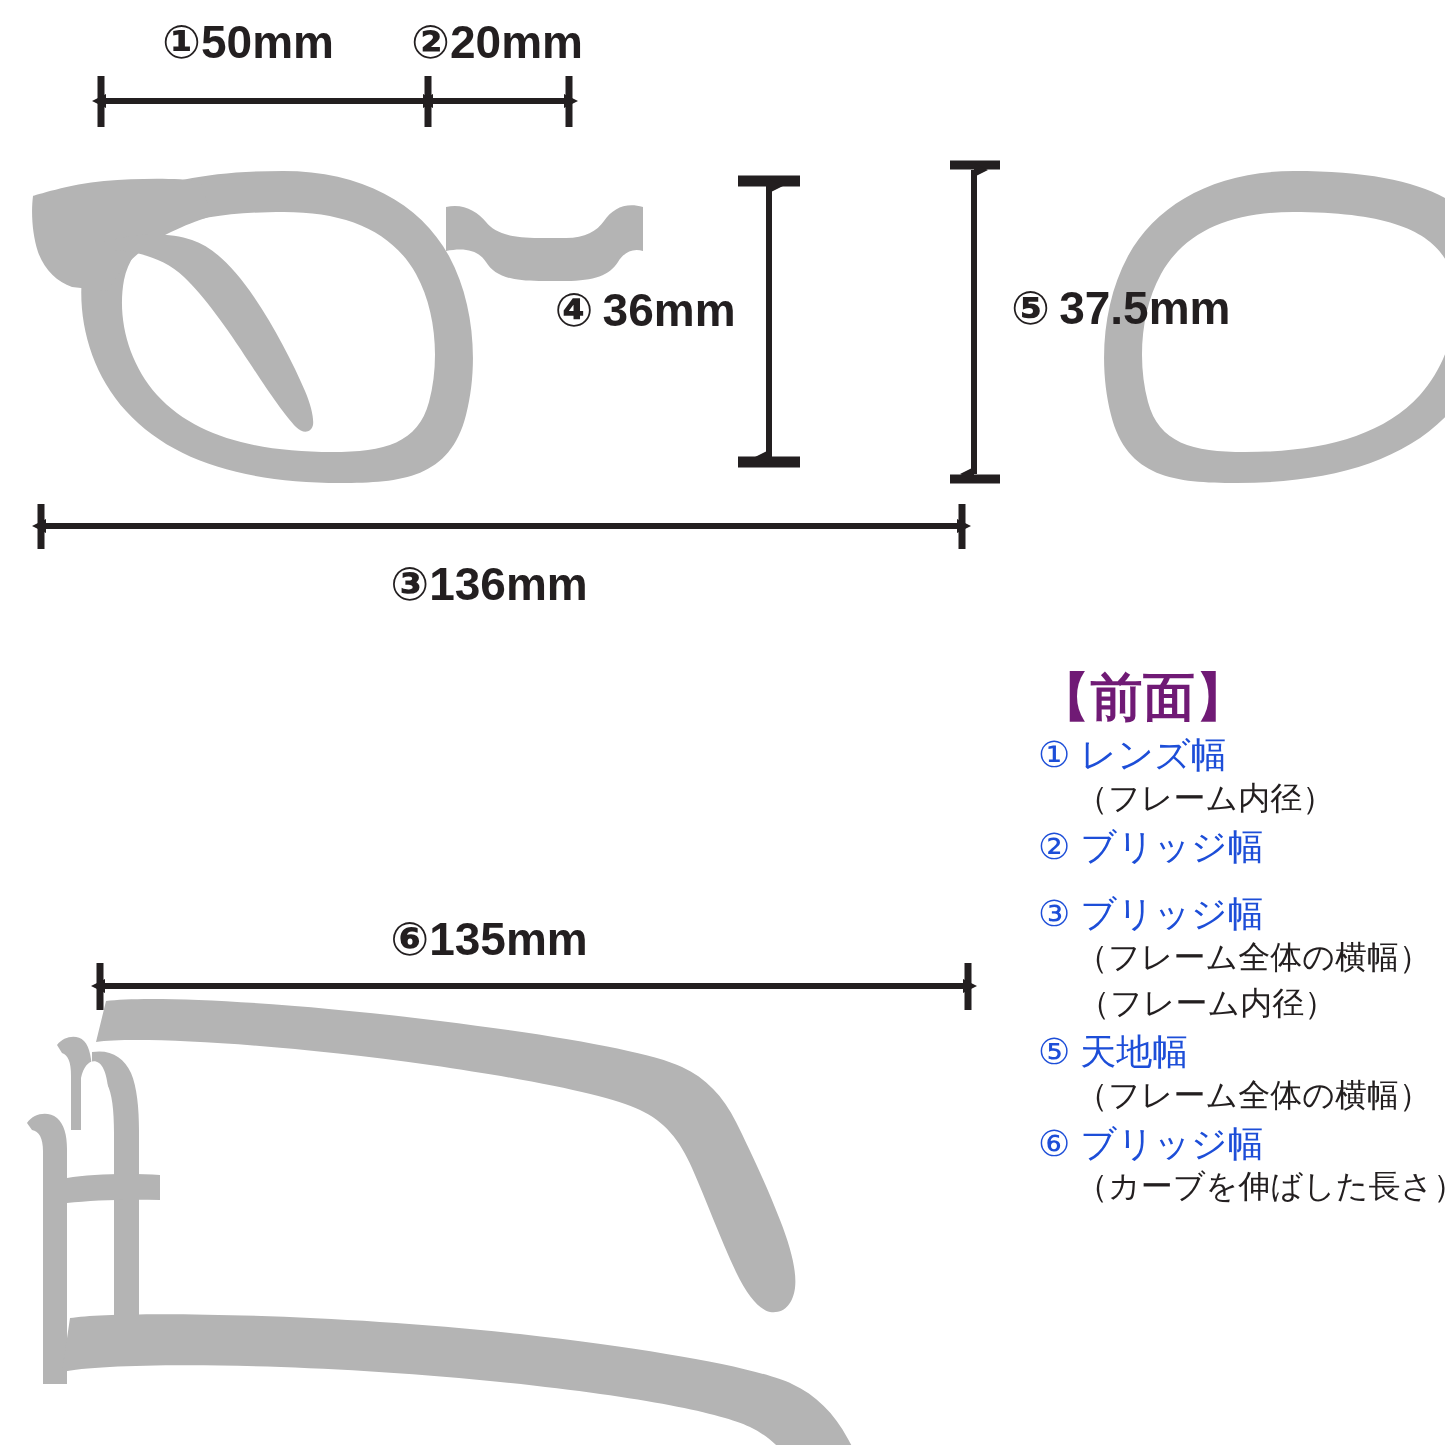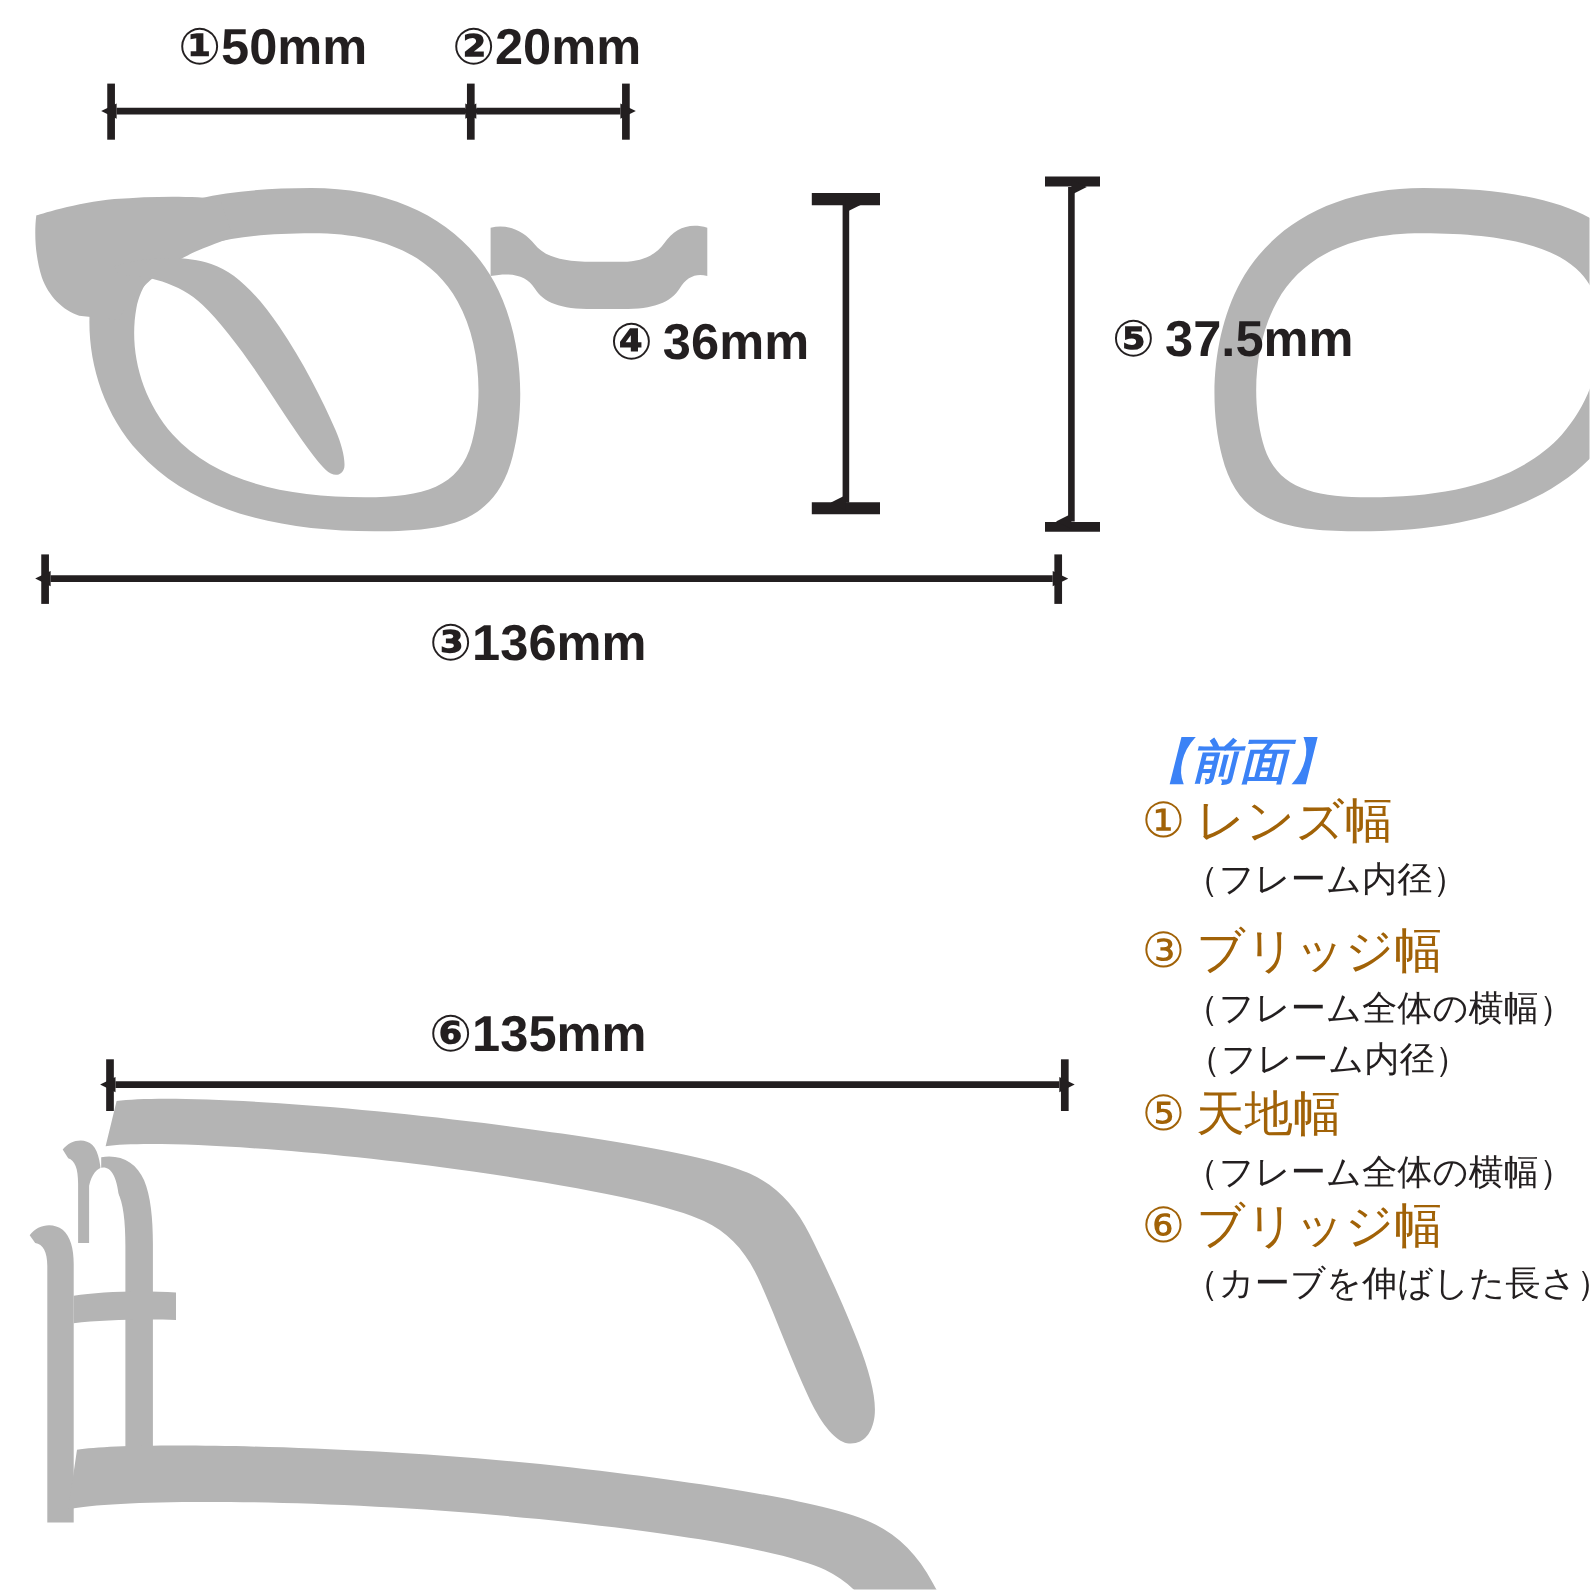--- a/index.html
+++ b/index.html
@@ -13,37 +13,35 @@
   #stage{position:relative;width:1445px;height:1445px;border-radius:14px;}
   #art{position:absolute;left:0;top:0;width:1445px;height:1445px;}
 
   .legend{
     position:absolute;
     left:1038px;
     top:668px;
     width:400px;
   }
   .sec-head{
-    font-size:44px;
+    font-size:52px;
     font-weight:700;
     letter-spacing:0.01em;
     line-height:1.12;
     margin:0 0 6px 0;
-    color:#3b82f6;
-    font-style:italic;
+    color:#701a75;
   }
   .sec-head.second{margin-top:34px;}
   .entry{margin:0 0 6px 0;}
   .entry-main{
-    font-size:44px;
+    font-size:36px;
     line-height:1.26;
     white-space:nowrap;
-    color:#a16207;
+    color:#1d4ed8;
     display:block;
-    font-family:Liberation Mono, monospace;
   }
   .entry-main .num{margin-right:10px;}
   .entry-sub{
     font-size:32px;
     line-height:1.26;
     white-space:nowrap;
     color:#231f20;
     display:block;
     padding-left:38px;
   }
@@ -298,20 +296,23 @@
 
   <div class="legend">
 
     <div class="sec-head">【前面】</div>
 
     <div class="entry">
       <span class="entry-main"><span class="num">①</span><span>レンズ幅</span></span>
       <span class="entry-sub">（フレーム内径）</span>
     </div>
 
+    <div class="entry">
+      <span class="entry-main"><span class="num">②</span><span>ブリッジ幅</span></span>
+    </div>
 
     <div class="gap"></div>
 
     <div class="entry">
       <span class="entry-main"><span class="num">③</span><span>ブリッジ幅</span></span>
       <span class="entry-sub">（フレーム全体の横幅）</span>
     </div>
 
     <div class="entry indent">
       <span class="entry-sub">（フレーム内径）</span>

